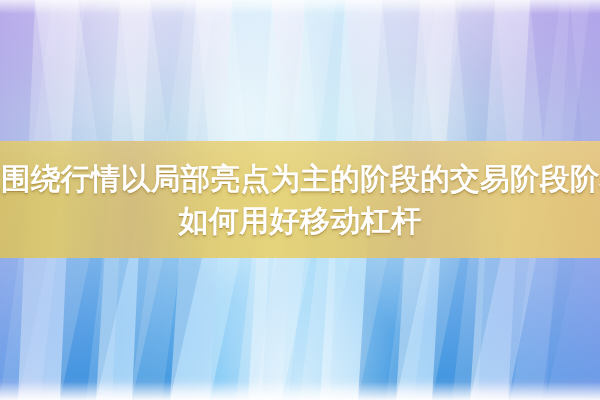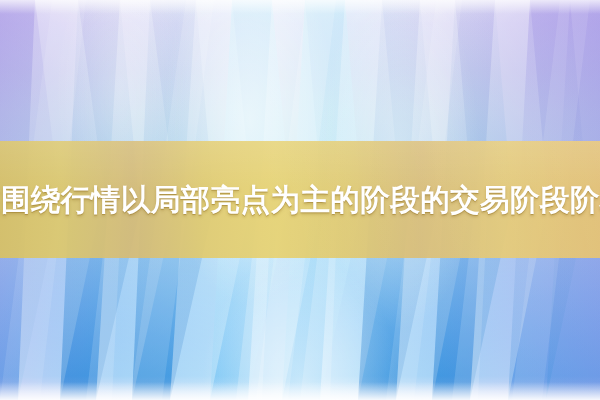--- a/index.html
+++ b/index.html
@@ -231,17 +231,18 @@
   <div class="glow"></div>
   <div class="fade-top"></div>
   <div class="fade-bottom"></div>
 
   <div class="title-band">
     <div class="band-sheen"></div>
   </div>
 
   <div class="headline">
     <div class="line1">在围绕行情以局部亮点为主的阶段的交易阶段阶段</div>
+    <div class="line2">如何用好移动杠杆</div>
   </div>
 
   <div class="watermark"></div>
 
 </div>
 
 </body></html>

